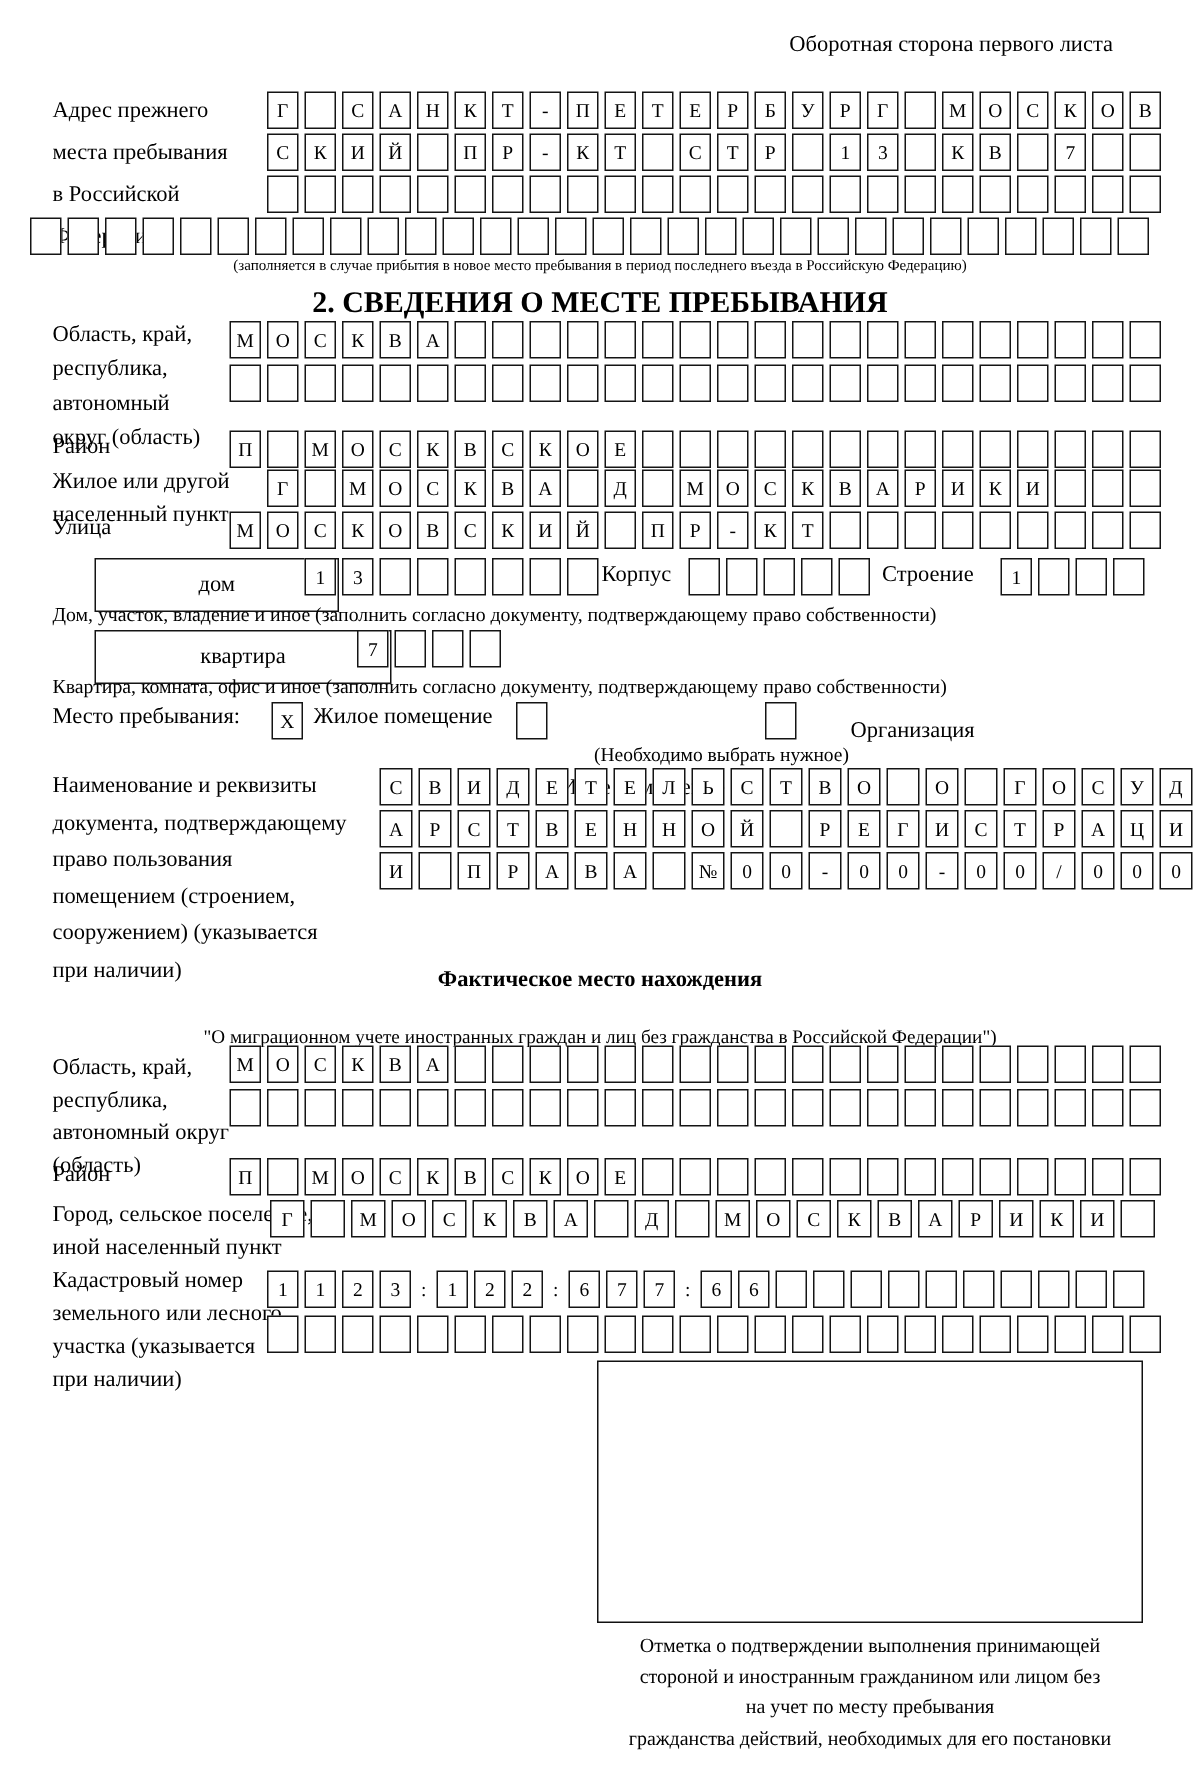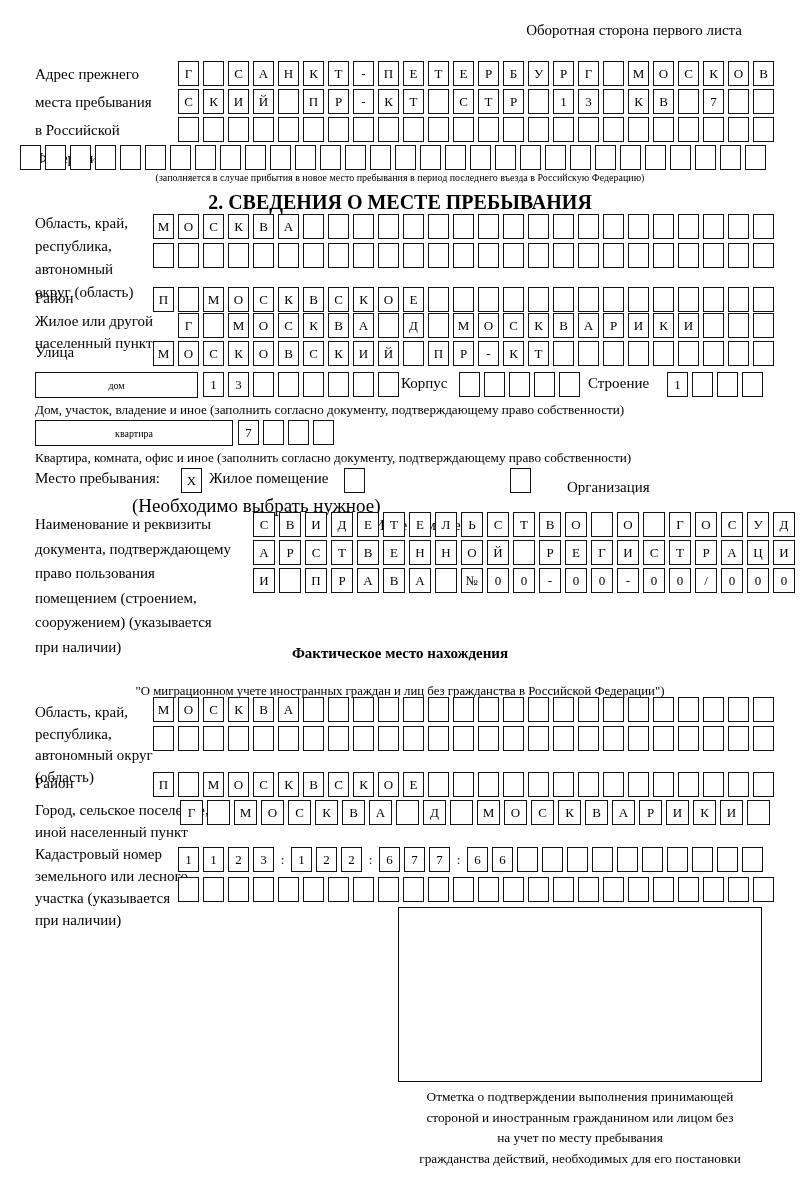--- a/index.html
+++ b/index.html
@@ -11,22 +11,22 @@
         background:#fff;}
   .sep{width:9px;height:25px;display:flex;align-items:center;justify-content:center;
        font-size:13px;flex:none;}
   .wide .cell{width:22px;}
   .wider .cell{width:23px;}
   .lbl{position:absolute;font-size:15px;line-height:23px;}
   .txt{position:absolute;font-size:15px;white-space:nowrap;}
   .note{position:absolute;font-size:10px;white-space:nowrap;}
   .center{left:0;width:800px;text-align:center;}
   .hdr{position:absolute;font-weight:bold;font-size:20px;}
-  .bigbox{position:absolute;border:1.5px solid #141414;box-sizing:border-box;height:26px;
-          display:flex;align-items:center;justify-content:center;font-size:10px;background:#fff;}
+  .bigbox{position:absolute;border:1.5px solid #141414;box-sizing:border-box;height:36px;
+          display:flex;align-items:center;justify-content:center;font-size:15px;background:#fff;margin-left:28px;}
   .chk{position:absolute;width:21px;height:25px;border:1.5px solid #141414;box-sizing:border-box;
        display:flex;align-items:center;justify-content:center;font-size:13px;background:#fff;}
   .stamp{position:absolute;border:1.8px solid #111;background:#fff;}
   .cap{position:absolute;font-size:13.3px;line-height:20.5px;text-align:center;}
 </style>
 </head>
 <body>
 
 <div id="page">
 
@@ -339,21 +339,21 @@
     </div>
   <div class="note" style="left:35px;top:450px;font-size:13.2px;">Квартира, комната, офис и иное (заполнить согласно документу, подтверждающему право собственности)</div>
 
   <div class="txt" style="left:35px;top:470px;">Место пребывания:</div>
   <div class="chk" style="left:181px;top:468px;">X</div>
   <div class="txt" style="left:209px;top:470px;">Жилое помещение</div>
   <div class="chk" style="left:344px;top:468px;"></div>
   <div class="txt" style="left:374px;top:470px;margin-top:47px;">Иное помещение</div>
   <div class="chk" style="left:510px;top:468px;"></div>
   <div class="txt" style="left:547px;top:479px;margin-left:20px;">Организация</div>
-  <div class="note" style="left:132px;top:495px;width:420px;text-align:left;font-size:19px;">(Необходимо выбрать нужное)</div>
+  <div class="note" style="left:146px;top:495px;width:420px;text-align:right;font-size:13px;">(Необходимо выбрать нужное)</div>
 
   <div class="lbl" style="left:35px;top:512px;line-height:24.5px;">
       <div>Наименование и реквизиты</div>
       <div>документа, подтверждающему</div>
       <div>право пользования</div>
       <div>помещением (строением,</div>
       <div>сооружением) (указывается</div>
       <div>при наличии)</div>
     </div>
   <div class="cellrow wide" style="left:253px;top:512px;">

